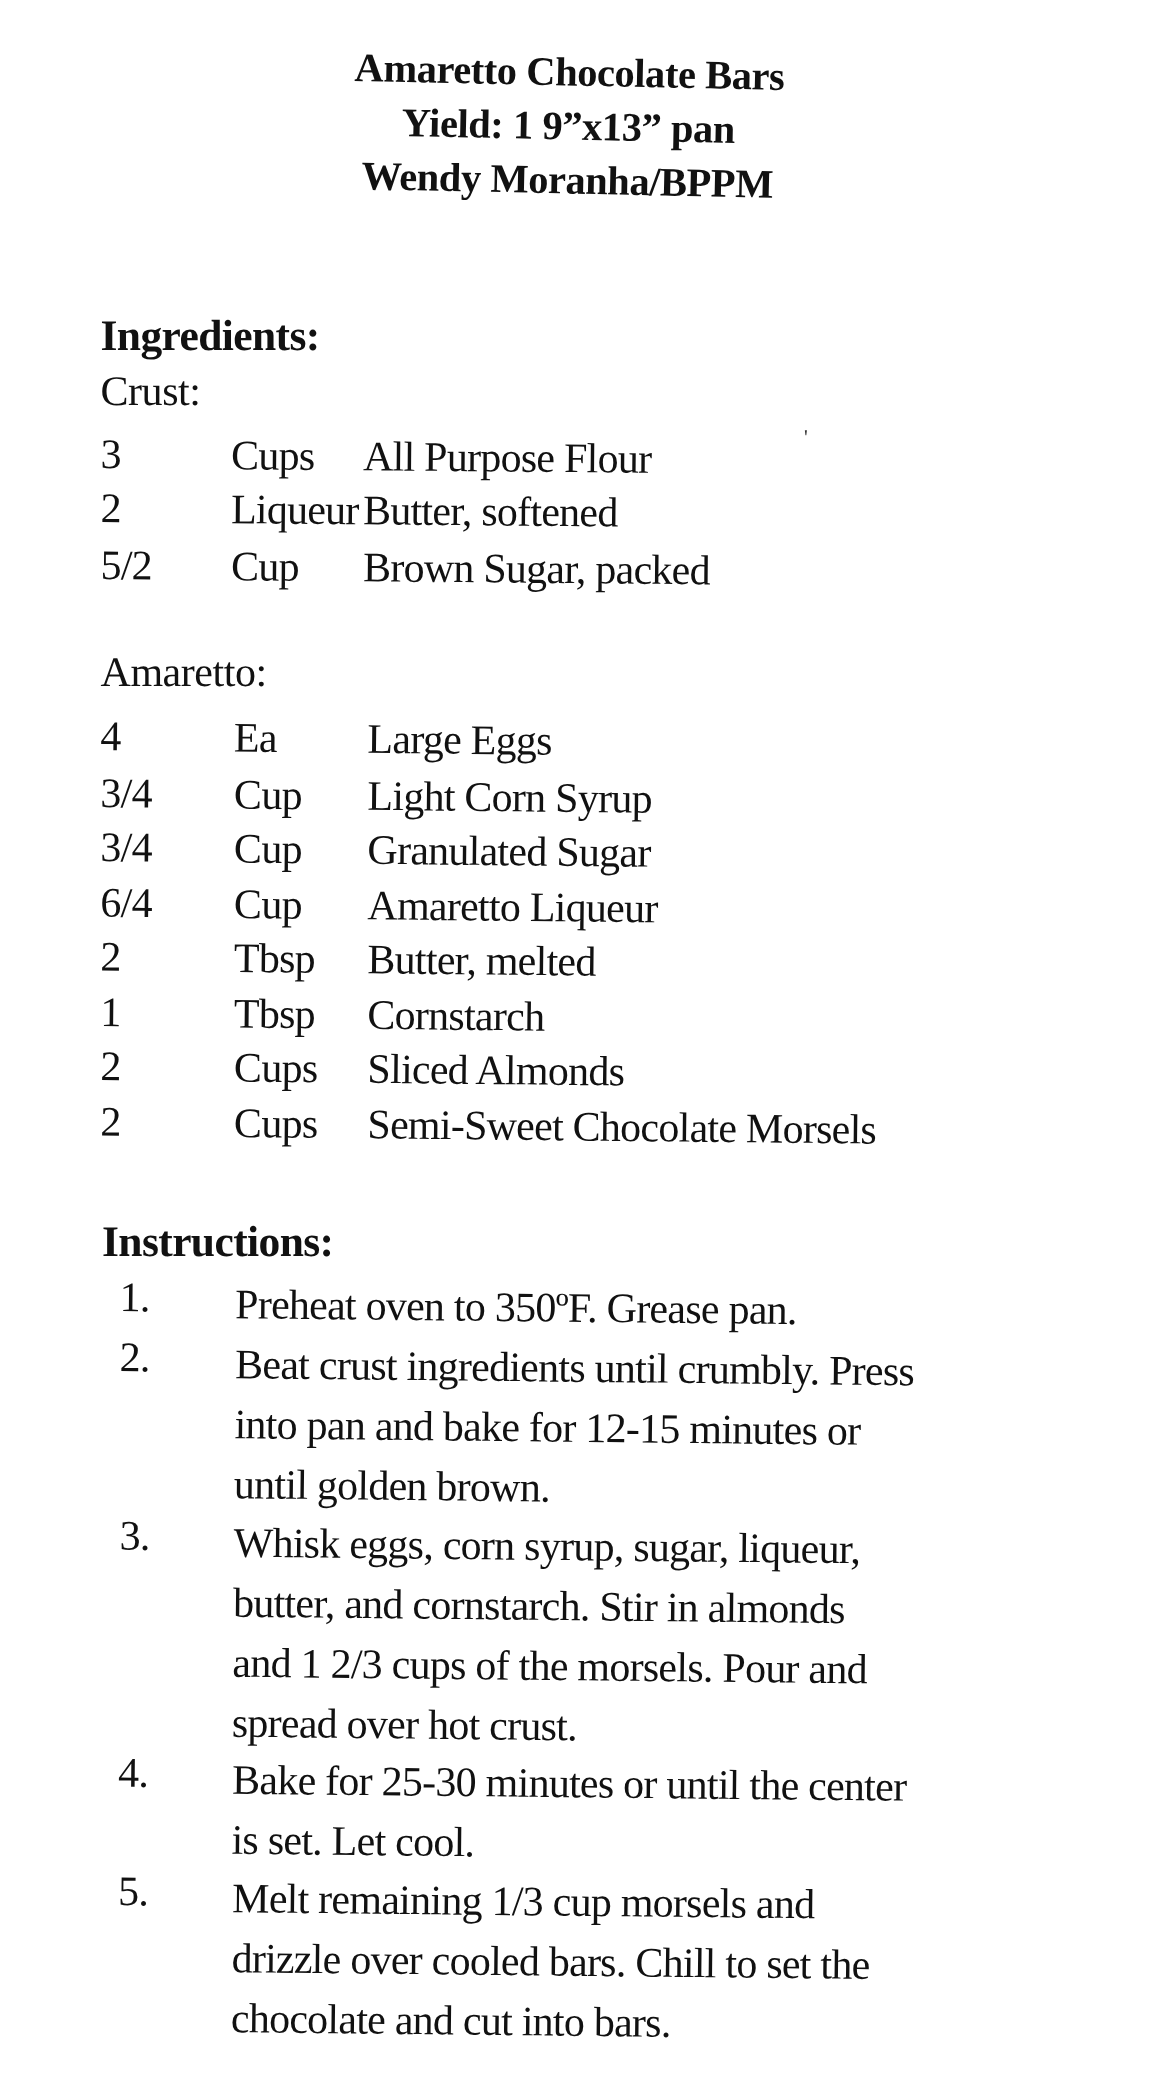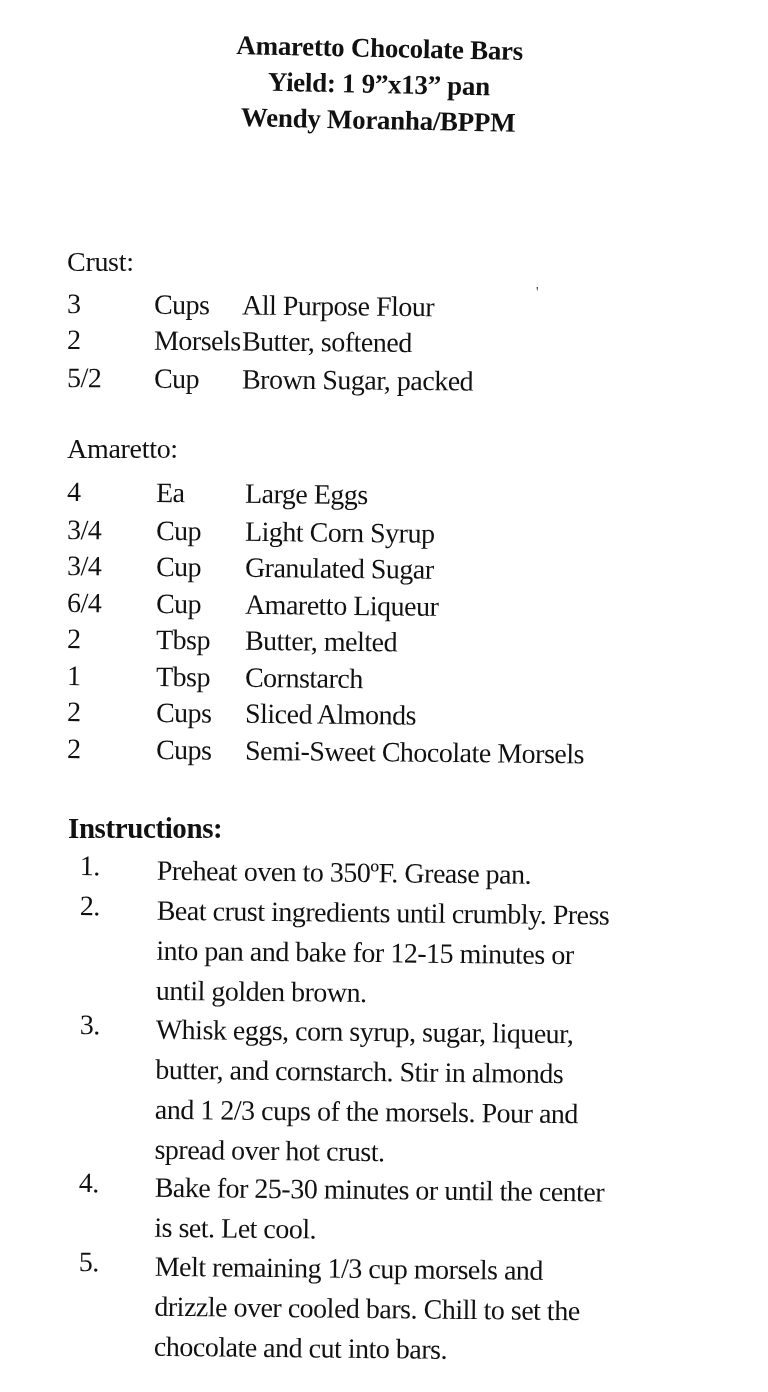--- a/index.html
+++ b/index.html
@@ -91,30 +91,31 @@
 <body>
 
 <div class="page">
 
   <div class="header">
     <div class="line l1">Amaretto Chocolate Bars</div>
     <div class="line l2">Yield:  1 9”x13” pan</div>
     <div class="line l3">Wendy Moranha/BPPM</div>
   </div>
 
+  <div class="section-heading" style="left:67px; top:208px;">Ingredients:</div>
   <div class="sub-heading" style="left:67px; top:246px;">Crust:</div>
 
   <div class="ing-row" style="left:67px; top:286px; transform:rotate(0.5deg);">
     <span class="qty">3</span>
     <span class="unit" style="left:87px;">Cups</span>
     <span class="item" style="left:175px;">All Purpose Flour</span>
   </div>
   <div class="ing-row" style="left:67px; top:322px; transform:rotate(0.5deg);">
     <span class="qty">2</span>
-    <span class="unit" style="left:87px;">Morsels</span>
+    <span class="unit" style="left:87px;">Liqueur</span>
     <span class="item" style="left:175px;">Butter, softened</span>
   </div>
   <div class="ing-row" style="left:67px; top:360px; transform:rotate(0.5deg);">
     <span class="qty">5/2</span>
     <span class="unit" style="left:87px;">Cup</span>
     <span class="item" style="left:175px;">Brown Sugar, packed</span>
   </div>
 
   <span class="stray-mark">'</span>
 

